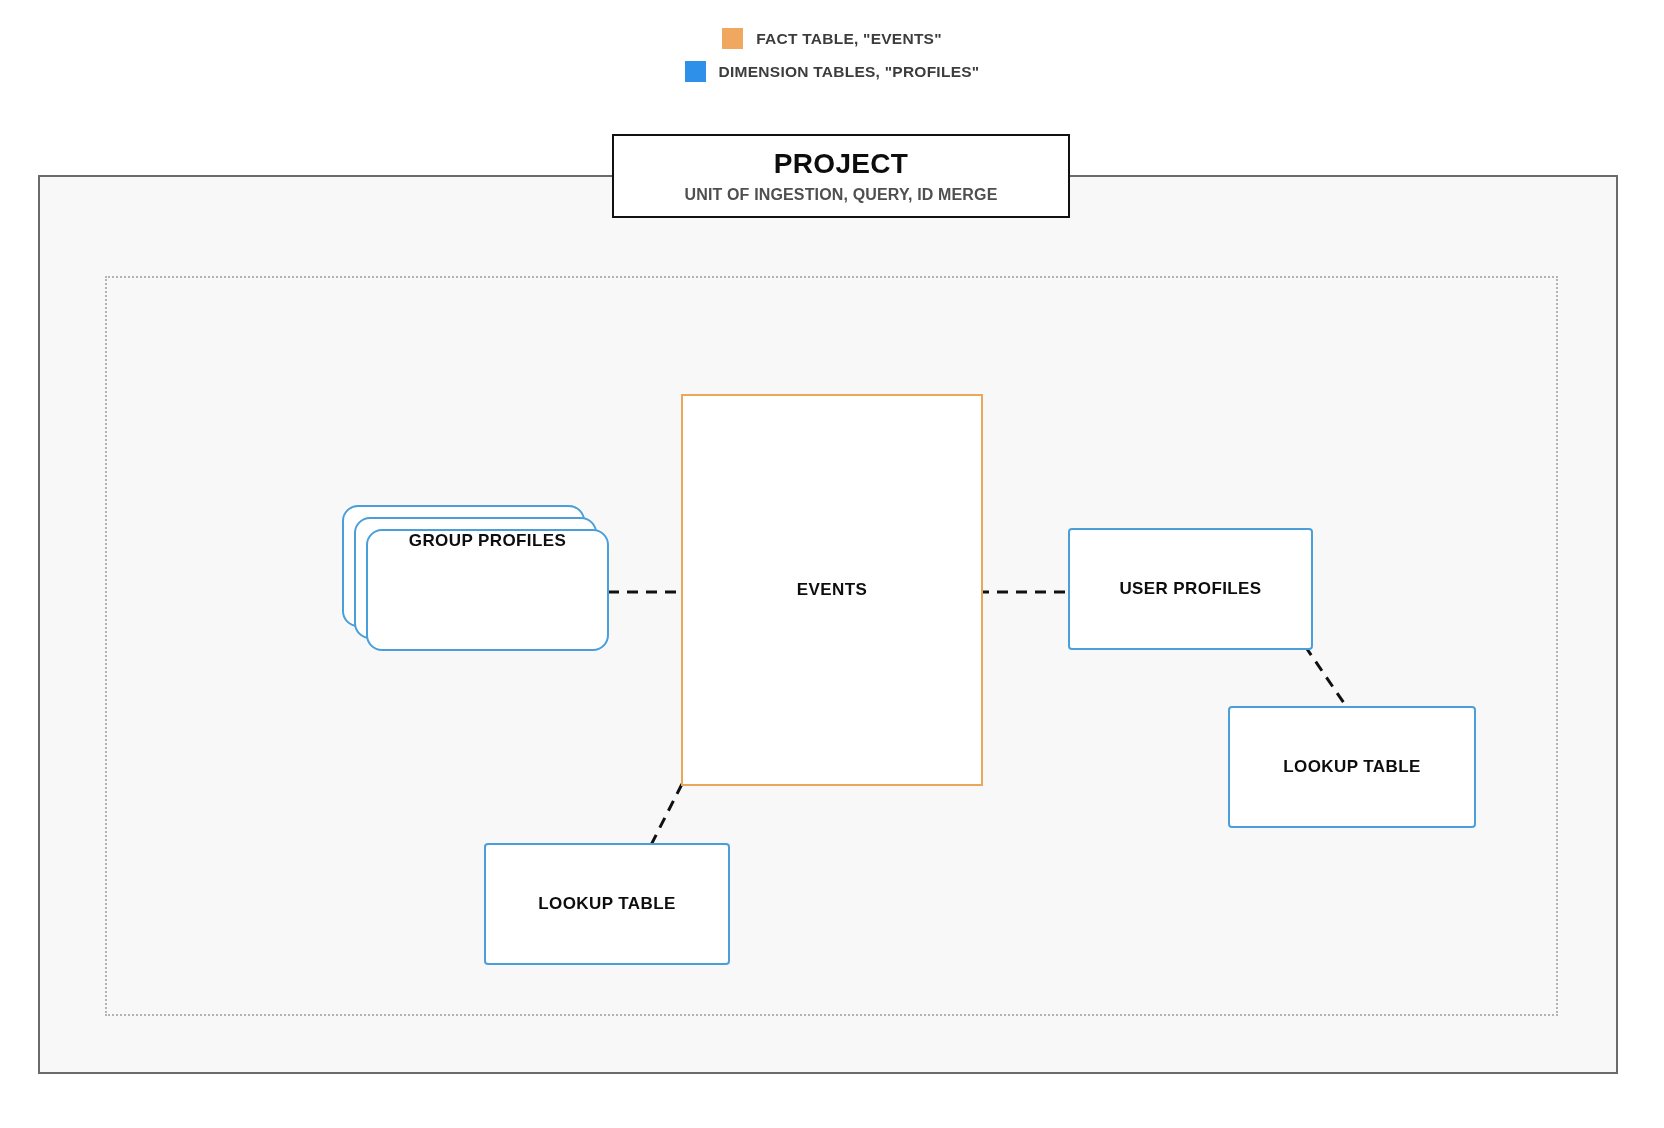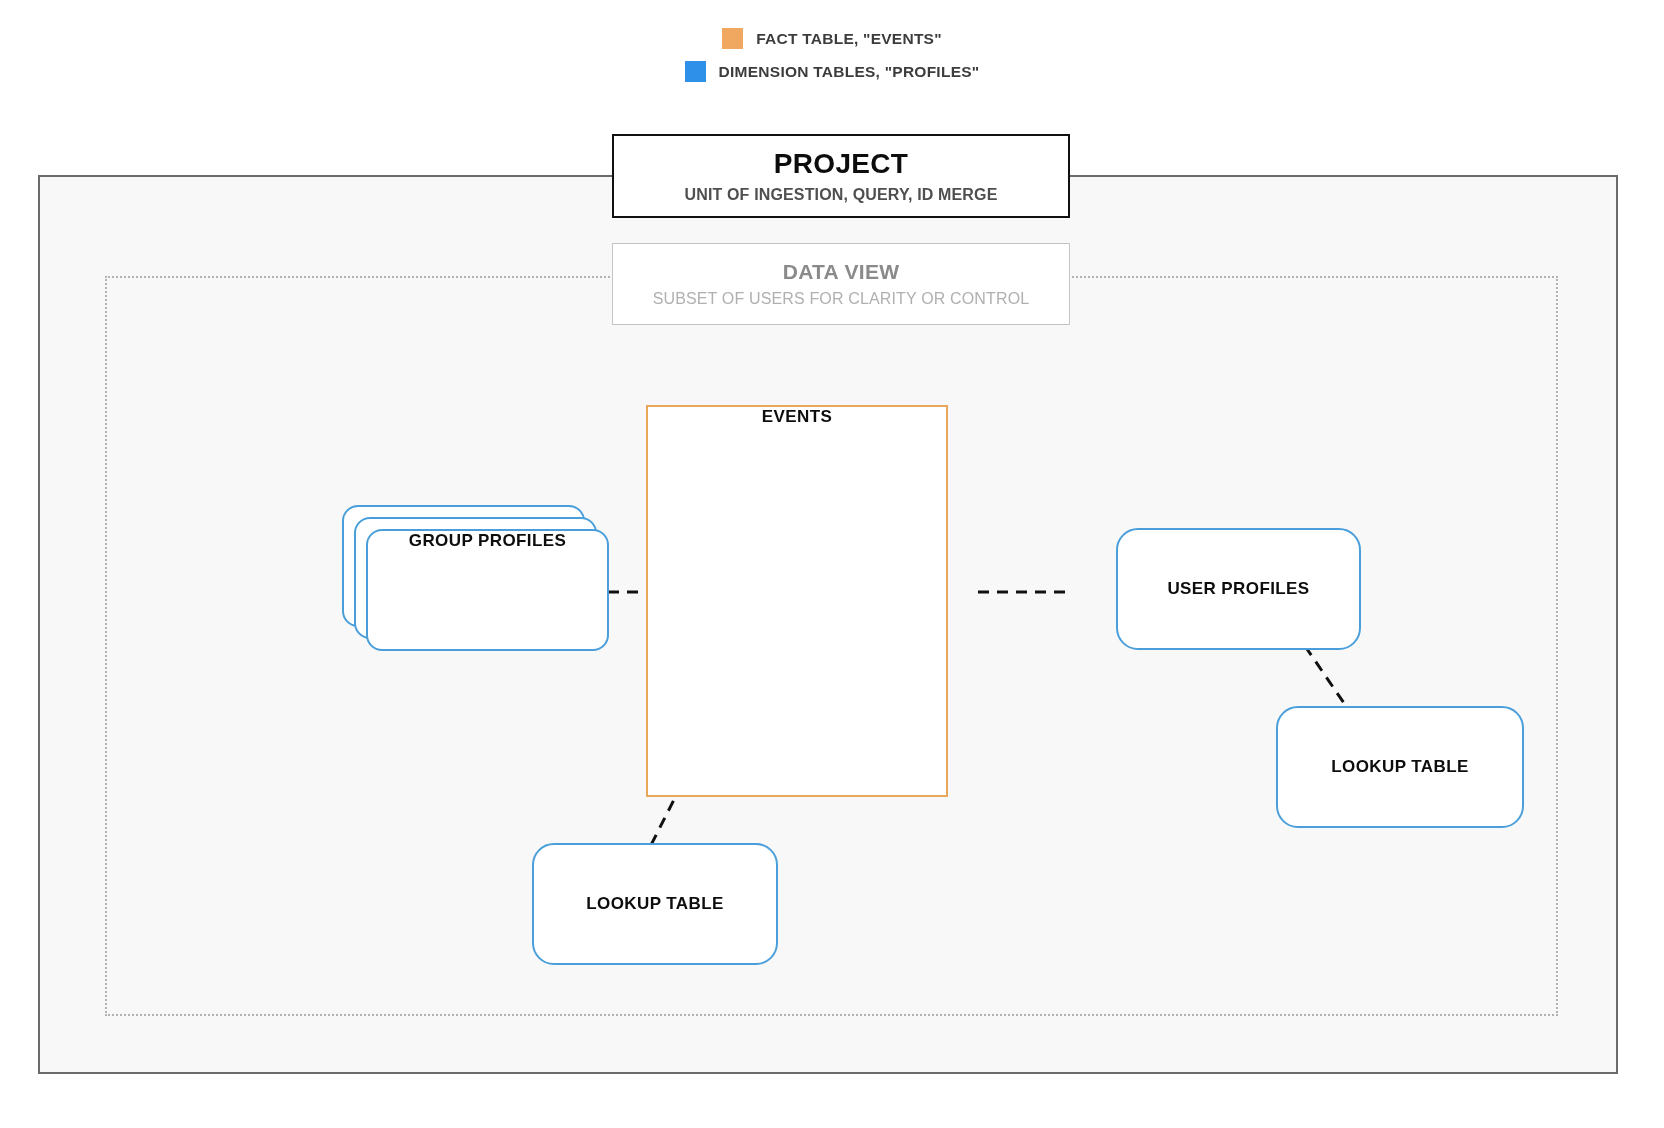--- a/index.html
+++ b/index.html
@@ -131,47 +131,46 @@
     left: 0;
     top: 0;
     width: 1664px;
     height: 1128px;
     pointer-events: none;
   }
 
   
   .events-box {
     position: absolute;
-    left: 646px;
+    left: 681px;
     top: 394px;
     width: 302px;
     height: 392px;
     background: #ffffff;
     border: 2px solid #e8a85c;
     display: flex;
-    justify-content: center;
-    margin-top: 11px;
+    align-items: center;
+    justify-content: center;
   }
   .events-label {
     font-size: 17px;
     font-weight: bold;
     color: #0d0d0d;
     letter-spacing: 0.4px;
   }
 
   
   .dim-box {
     position: absolute;
     background: #ffffff;
     border: 2px solid #4a9fdb;
-    border-radius: 22px;
-    display: flex;
-    align-items: center;
-    justify-content: center;
-    margin-left: 48px;
+    border-radius: 4px;
+    display: flex;
+    align-items: center;
+    justify-content: center;
   }
   .dim-label {
     font-size: 17px;
     font-weight: bold;
     color: #0d0d0d;
     letter-spacing: 0.4px;
     white-space: nowrap;
   }
 
   
@@ -250,18 +249,14 @@
 
   <div class="dim-box lookup-left-box">
     <span class="dim-label">LOOKUP TABLE</span>
   </div>
 
   <div class="project-box">
     <span class="project-title">PROJECT</span>
     <span class="project-sub">UNIT OF INGESTION, QUERY, ID MERGE</span>
   </div>
 
-  <div class="dataview-box">
-    <span class="dataview-title">DATA VIEW</span>
-    <span class="dataview-sub">SUBSET OF USERS FOR CLARITY OR CONTROL</span>
-  </div>
 
 </div>
 
 </body></html>

